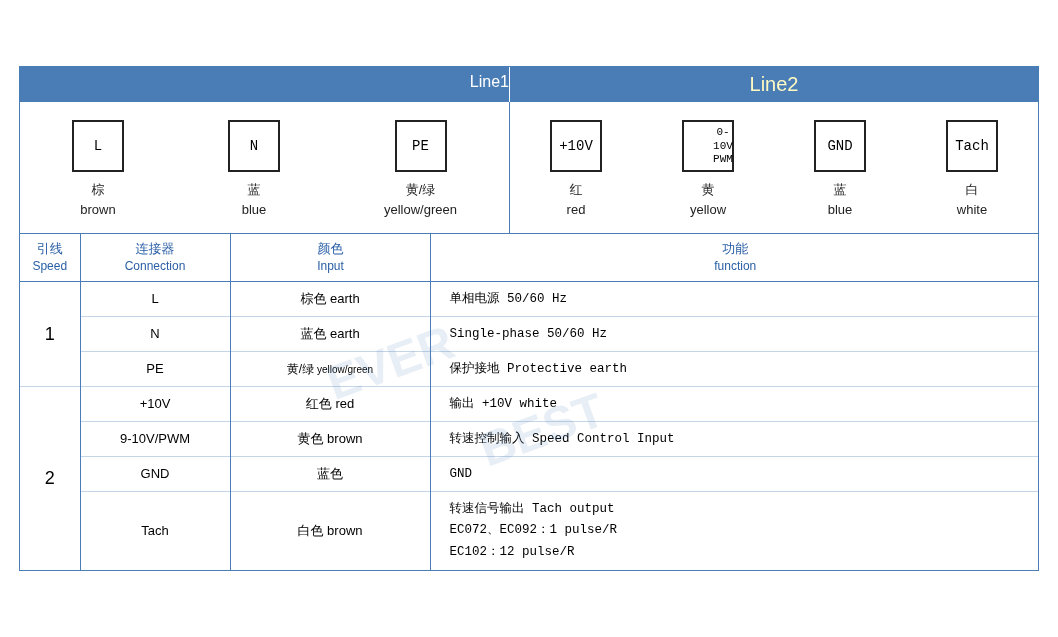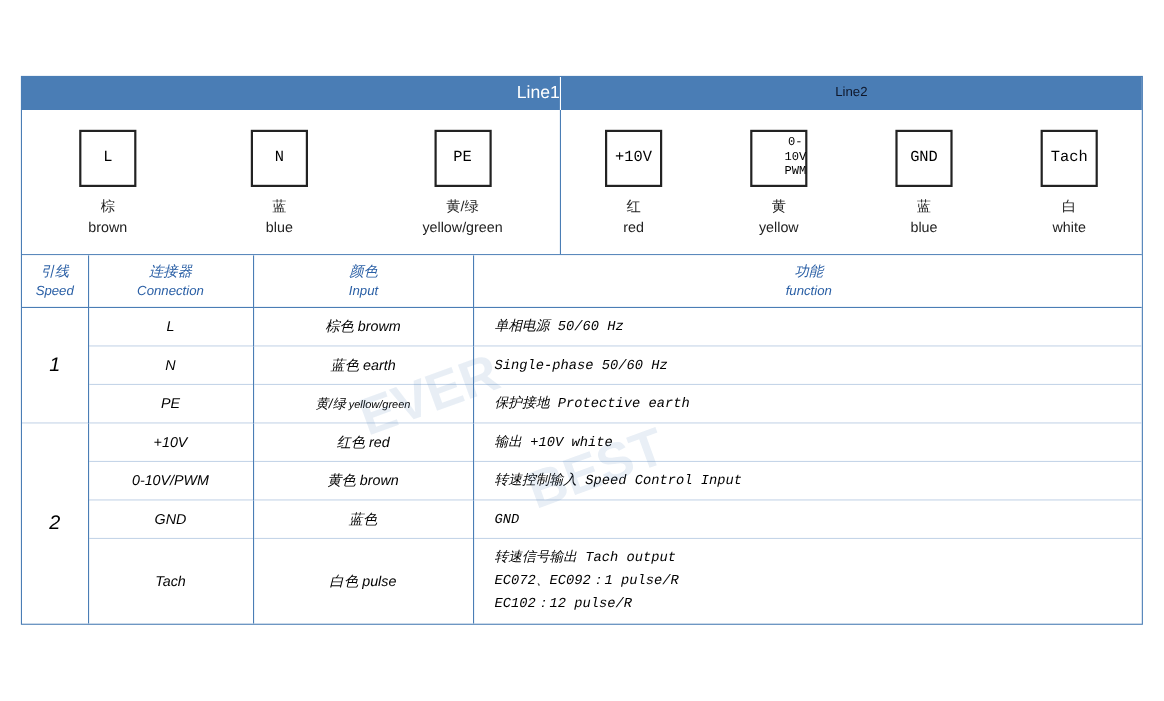--- a/index.html
+++ b/index.html
@@ -27,22 +27,22 @@
       flex: 0 0 490px;
       text-align: right;
       color: #fff;
       font-size: 16px;
       padding: 6px 0;
       border-right: 1.5px solid #fff;
     }
     .header-line2 {
       flex: 1;
       text-align: center;
-      color: #0f172a;
-      font-size: 12px;
+      color: #fef9c3;
+      font-size: 20px;
       padding: 6px 0;
     }
 
     
     .diagram-row {
       display: flex;
       border-bottom: 1.5px solid #4a7db5;
     }
     .diagram-line1 {
       flex: 0 0 490px;
@@ -80,21 +80,20 @@
     }
     .connector-label {
       text-align: center;
       font-size: 13px;
       color: #222;
       line-height: 1.5;
     }
     table {
       width: 100%;
       border-collapse: collapse;
-      font-style: italic;
     }
     thead tr {
       background: #fff;
       border-bottom: 1.5px solid #4a7db5;
     }
     thead th {
       padding: 6px 10px;
       font-weight: normal;
       font-size: 13px;
       color: #2a5fa5;
@@ -238,51 +237,51 @@
             <div class="zh">功能</div>
             <div class="en">function</div>
           </th>
         </tr>
       </thead>
       <tbody>
 
         <tr style="border-top: 1.5px solid #4a7db5;">
           <td class="line-number-cell" rowspan="3" style="font-size:18px;">1</td>
           <td class="conn-cell">L</td>
-          <td class="colour-cell">棕色 browm</td>
+          <td class="colour-cell">棕色 earth</td>
           <td class="func-cell">单相电源 50/60 Hz</td>
         </tr>
         <tr>
           <td class="conn-cell">N</td>
           <td class="colour-cell">蓝色 earth</td>
           <td class="func-cell">Single-phase 50/60 Hz</td>
         </tr>
         <tr>
           <td class="conn-cell">PE</td>
           <td class="colour-cell" style="font-size:12px;">黄/绿<span style="font-size:10px;"> yellow/green</span></td>
           <td class="func-cell">保护接地 Protective earth</td>
         </tr>
 
         <tr style="border-top: 1.5px solid #4a7db5;">
           <td class="line-number-cell" rowspan="4" style="font-size:18px;">2</td>
           <td class="conn-cell">+10V</td>
           <td class="colour-cell">红色 red</td>
           <td class="func-cell">输出 +10V white</td>
         </tr>
         <tr>
-          <td class="conn-cell">0-10V/PWM</td>
+          <td class="conn-cell">9-10V/PWM</td>
           <td class="colour-cell">黄色 brown</td>
           <td class="func-cell">转速控制输入 Speed Control Input</td>
         </tr>
         <tr>
           <td class="conn-cell">GND</td>
           <td class="colour-cell">蓝色</td>
           <td class="func-cell">GND</td>
         </tr>
         <tr>
           <td class="conn-cell">Tach</td>
-          <td class="colour-cell">白色 pulse</td>
+          <td class="colour-cell">白色 brown</td>
           <td class="func-cell" style="line-height:1.7;">转速信号输出 Tach output<br>EC072、EC092：1 pulse/R<br>EC102：12 pulse/R</td>
         </tr>
       </tbody>
     </table>
   </div>
 </div>
 
 </body></html>

